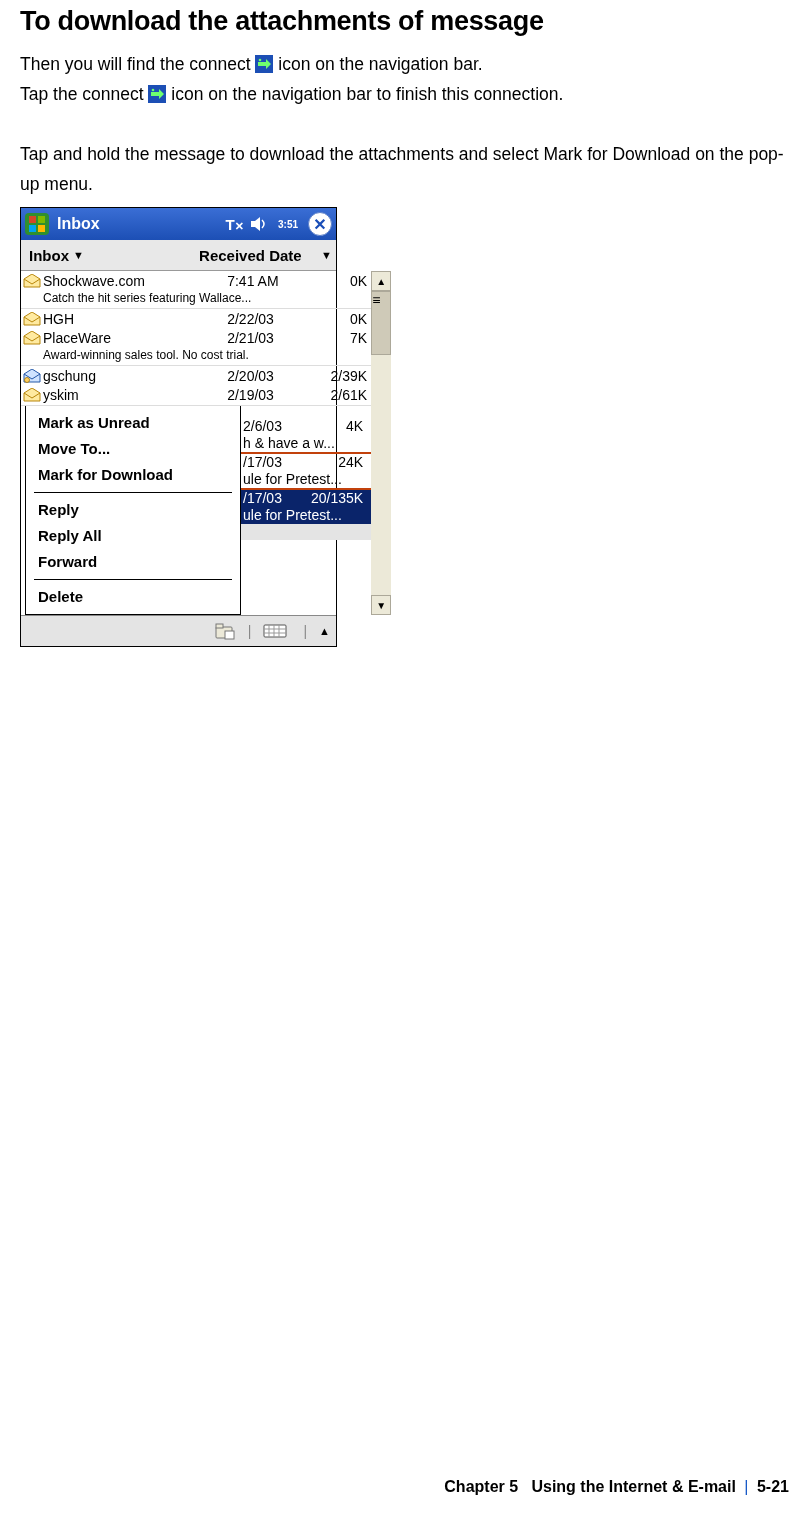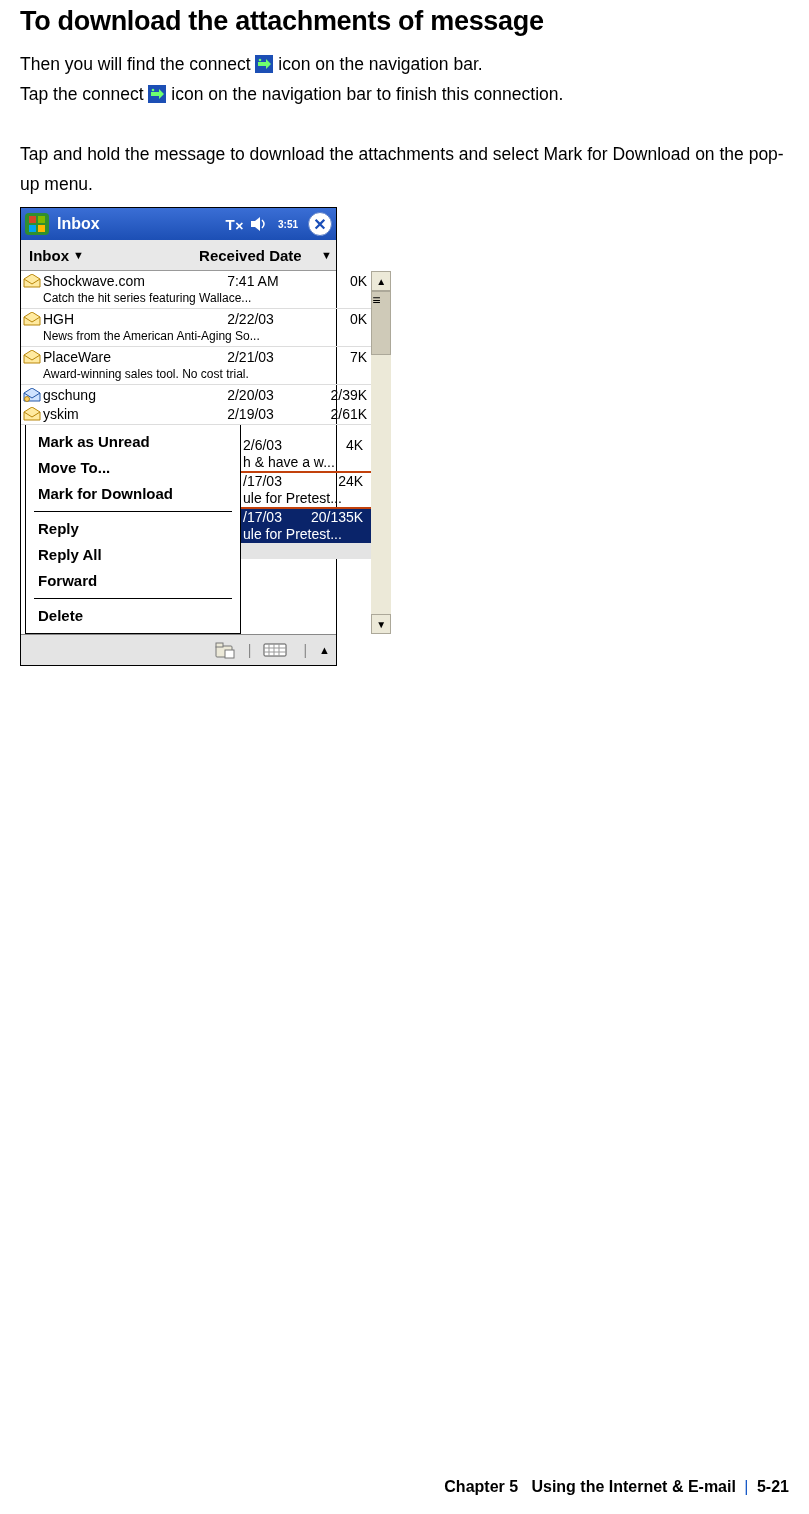--- a/index.html
+++ b/index.html
@@ -266,21 +266,20 @@
             <span class="msg-icon">
                 <svg viewBox="0 0 18 14">
                   <polygon points="1,5 9,0 17,5 17,13 1,13" fill="#ffeaa0" stroke="#b8860b" stroke-width="1"></polygon>
                   <polyline points="1,5 9,10 17,5" fill="none" stroke="#b8860b"></polyline>
                 </svg>
               </span>
             <span class="msg-col1">HGH</span>
             <span class="msg-col2">2/22/03</span>
             <span class="msg-col3">0K</span>
           </div>
-          <div class="msg-subj">News from the American Anti-Aging So...</div>
         </div>
 
         <div class="msg-block">
           <div class="msg-row">
             <span class="msg-icon">
                 <svg viewBox="0 0 18 14">
                   <polygon points="1,5 9,0 17,5 17,13 1,13" fill="#ffeaa0" stroke="#b8860b" stroke-width="1"></polygon>
                   <polyline points="1,5 9,10 17,5" fill="none" stroke="#b8860b"></polyline>
                 </svg>
               </span>

